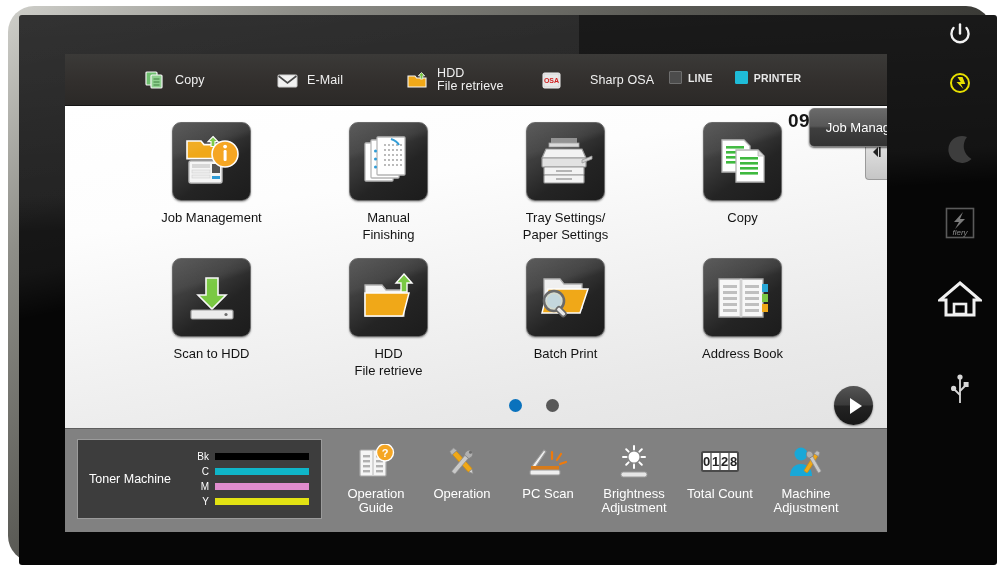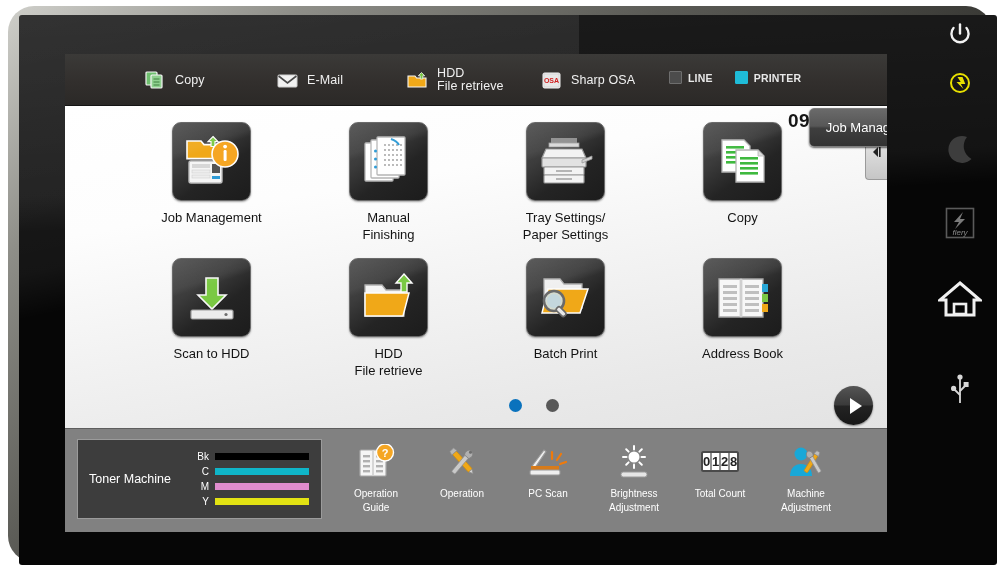--- a/index.html
+++ b/index.html
@@ -62,21 +62,21 @@
     display: flex; align-items: center;
     color: #f0f0f0; font-size: 12.5px;
     padding-left: 4px;
   }
   .tab .tlabel { line-height: 13px; white-space: pre-line; margin-left: 9px; letter-spacing: .1px;}
   .tab-icon { width: 21px; height: 19px; flex: 0 0 21px; position: relative; }
 
   #tab-copy    { left: 76px; }
   #tab-email   { left: 208px; }
   #tab-hdd     { left: 338px; }
-  #tab-osa     { left: 472px; }
+  #tab-osa     { left: 472px; gap: 19px; }
 
   
   .statwrap { position:absolute; left: 604px; top: 17px; display:flex; align-items:center; gap:6px; }
   .statbox { width: 13px; height: 13px; border-radius: 1px; }
   .statbox.off { background: #4c4c4c; border: 1px solid #6e6e6e; }
   .statbox.on  { background: #1fbcd8; border: 1px solid #1fbcd8; }
   .statlabel { color: #e8e8e8; font-size: 10.5px; font-weight: bold; letter-spacing:.2px;}
   .statgap { width: 10px; }
   .jmbtn {
     position: absolute; left: 744px; top: 54px;
@@ -174,21 +174,21 @@
   .barname { width: 22px; text-align: right; color: #ffffff; font-size: 10px; margin-right: 6px; }
   .bar { width: 94px; height: 7px; }
 
   .btmbtns { position: absolute; left: 268px; top: 6px; display: flex; }
   .btmbtn {
     width: 86px; height: 92px;
     display: flex; flex-direction: column; align-items: center; justify-content: flex-start;
     padding-top: 7px;
   }
   .btmicon { width: 42px; height: 40px; display:flex; align-items:center; justify-content:center; }
-  .btmlabel { margin-top: 5px; color: #ffffff; font-size: 10px; text-align: center; line-height: 14px; white-space: pre-line; }
+  .btmlabel { margin-top: 5px; color: #ffffff; font-size: 13px; text-align: center; line-height: 14px; white-space: pre-line; }
 
   
   #keys { position: absolute; left: 896px; top: 0; width: 90px; height: 550px; }
   .hkey { position: absolute; left: 0; width: 90px; display: flex; align-items: center; justify-content: center; }
 </style>
 </head>
 <body>
 
 <div id="device">
   <div class="bezel">

